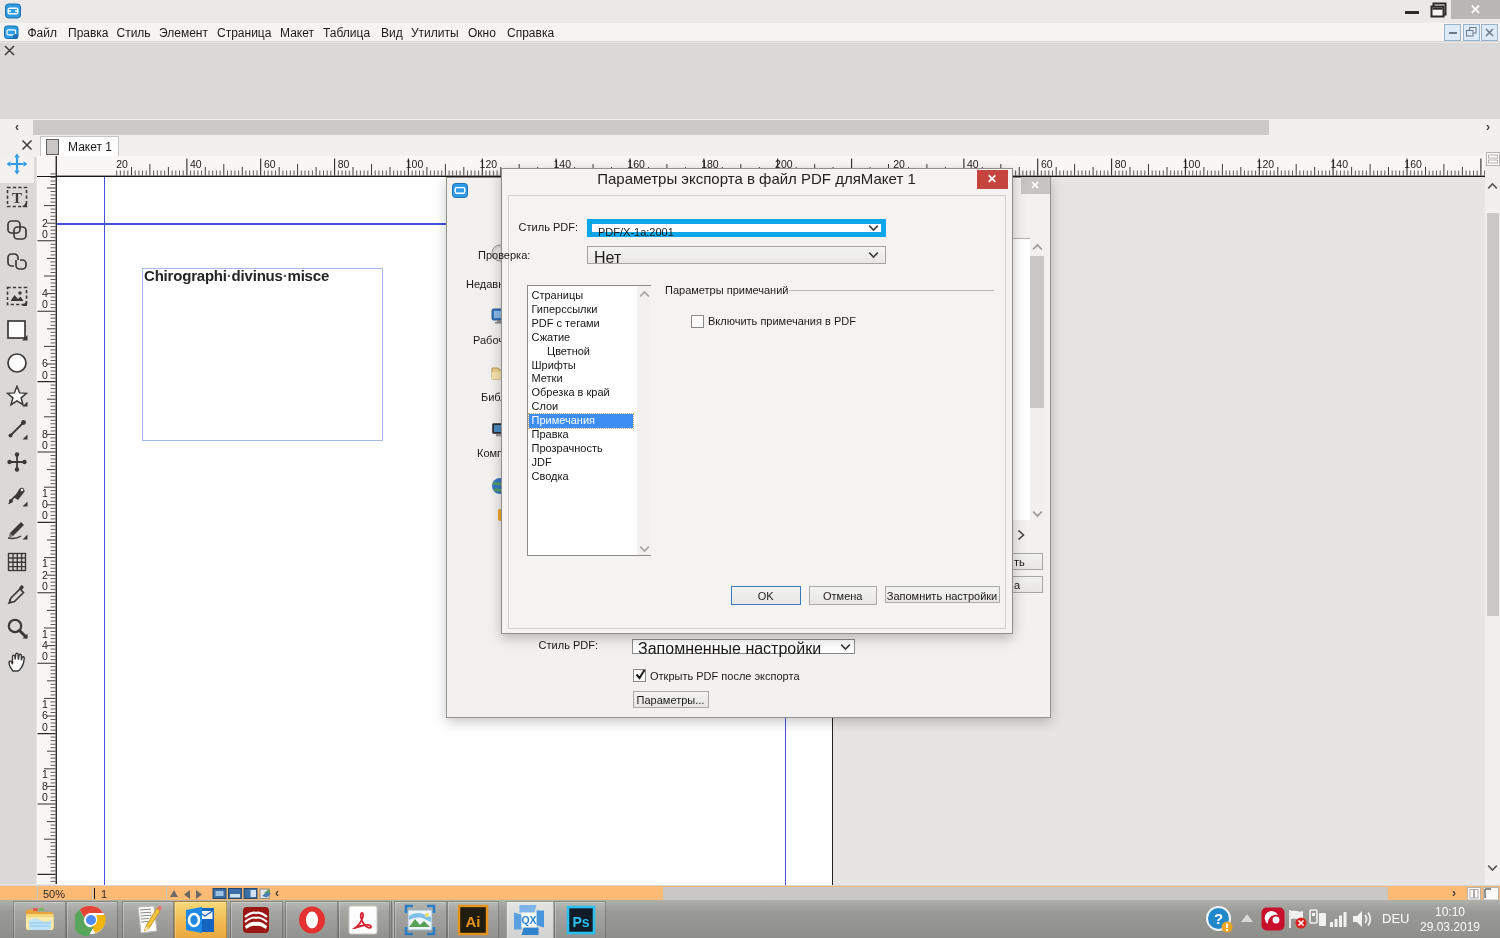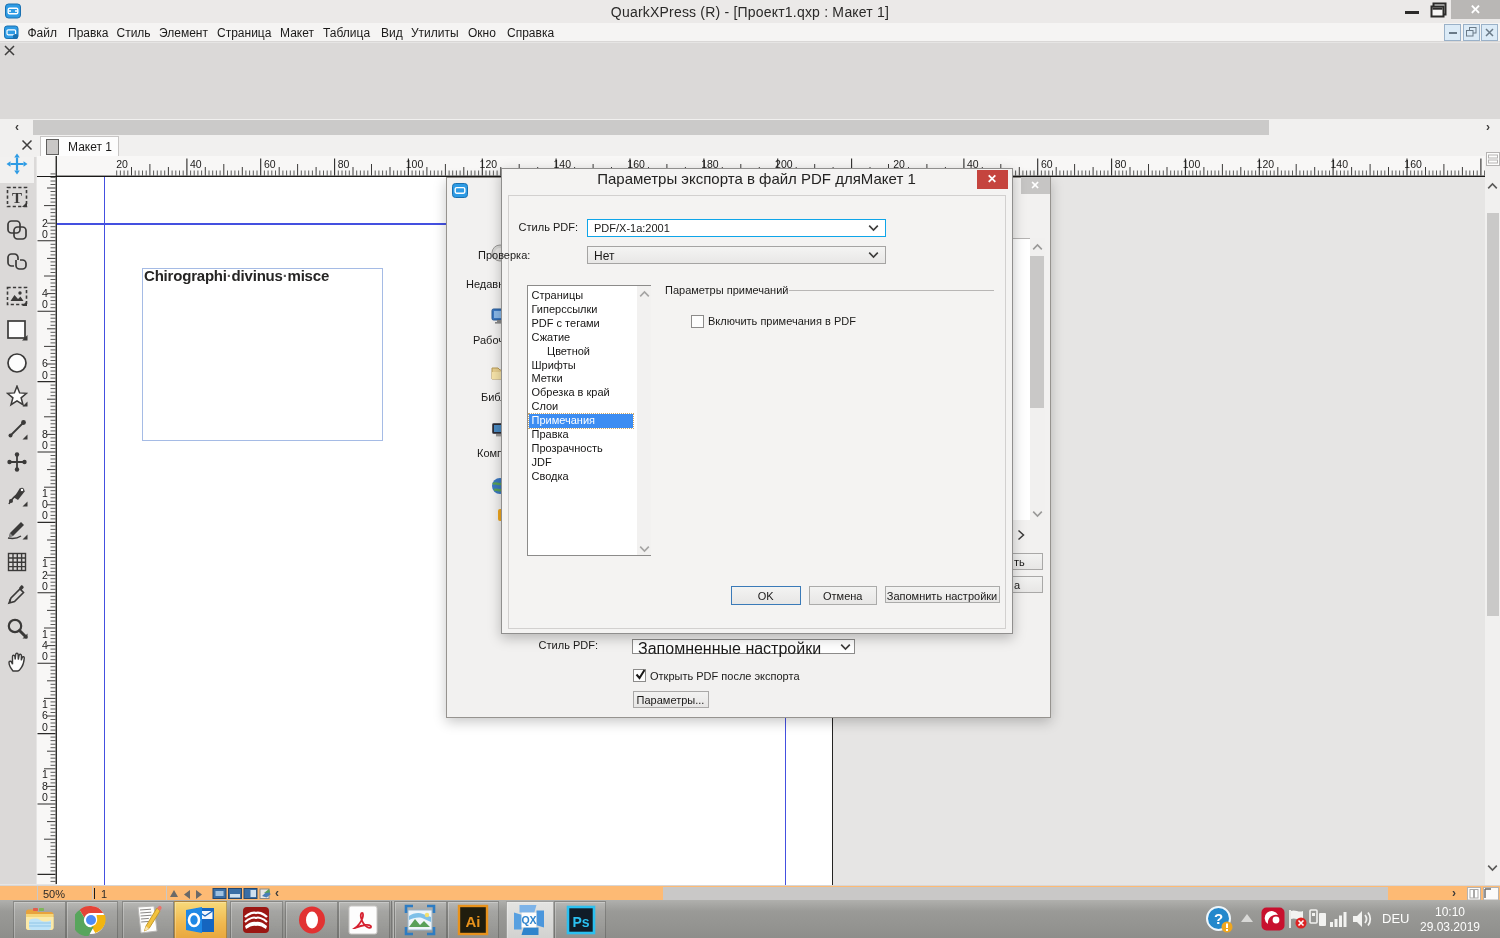--- a/index.html
+++ b/index.html
@@ -4,21 +4,20 @@
 body{width:1500px;height:938px;position:relative;overflow:hidden;background:#e6e5e4;font-family:'Liberation Sans',sans-serif;}
 .ab{position:absolute}
 </style></head><body>
 <div class="ab" style="left:0;top:0;width:1500px;height:23px;background:#ebe9e8">
 <svg class="ab" style="left:5px;top:3px" width="16" height="16">
       <rect x="0.5" y="1" width="15" height="14" rx="3" fill="#2e9be4" stroke="#1a70b0"></rect>
       <rect x="3.2" y="5.2" width="9.6" height="5.6" rx="1.4" fill="none" stroke="#fff" stroke-width="1.4"></rect>
       <circle cx="5" cy="8" r="1" fill="#fff"></circle>
       <circle cx="11" cy="8" r="1" fill="#fff"></circle>
     </svg>
-<div class="ab" style="left:0;right:0;top:3.5px;text-align:center;font-size:14px;letter-spacing:0.2px;color:#2a2928">QuarkXPress (R) - [Проект1.qxp : Макет 1]</div>
 <div class="ab" style="left:1405px;top:11px;width:14px;height:3px;background:#2b2a29"></div>
 <svg class="ab" style="left:1430px;top:2px" width="17" height="16">
       <rect x="3.5" y="1.5" width="12" height="11" fill="#fbfafa" stroke="#2b2a29" stroke-width="2"></rect>
       <rect x="1.5" y="4.5" width="12" height="10" fill="#f6f5f4" stroke="#2b2a29" stroke-width="2"></rect>
       <rect x="2.5" y="5.5" width="10" height="2.2" fill="#2b2a29"></rect>
     </svg>
 <div class="ab" style="left:1451px;top:0;width:49px;height:19px;background:#b9b7b5;color:#fff;text-align:center;font-size:13px;font-weight:bold;line-height:19px">✕</div>
 </div>
 <div class="ab" style="left:0;top:23px;width:1500px;height:19px;background:#f5f4f3;border-bottom:1px solid #d9d7d6;font-size:12px;color:#1b1a19">
 <svg class="ab" style="left:4px;top:2px" width="15" height="15">
@@ -333,26 +332,26 @@
 <svg class="ab" style="left:634px;top:668px" width="13" height="13">
     <path d="M2.5 6.5l3 3.5 5-8" fill="none" stroke="#1a1918" stroke-width="2"></path>
   </svg>
 <div class="ab" style="left:650px;top:669.5px;font-size:11px;color:#1b1a19">Открыть PDF после экспорта</div>
 <div class="ab" style="left:632.5px;top:690.5px;width:76px;height:17.5px;background:linear-gradient(#f2f2f1,#e7e6e5);border:1px solid #a9a8a7;font-size:11px;color:#1b1a19;text-align:center;padding-top:2px">Параметры...</div>
 <div class="ab" style="left:500.5px;top:167.5px;width:512px;height:466.5px;background:#f4f3f2;border:1px solid #908f8e;box-shadow:0 4px 12px rgba(0,0,0,0.25)"></div>
 <div class="ab" style="left:500.5px;top:170px;width:512px;text-align:center;font-size:15px;color:#242322">Параметры экспорта в файл PDF дляМакет 1</div>
 <div class="ab" style="left:976.5px;top:169.5px;width:31px;height:19px;background:#c5443e;color:#fff;font-size:12px;font-weight:bold;text-align:center;line-height:19px">✕</div>
 <div class="ab" style="left:507.5px;top:195px;width:498px;height:434px;border:1px solid #d2d0cf"></div>
 <div class="ab" style="left:478px;top:221px;width:100px;text-align:right;font-size:11px;color:#1b1a19">Стиль PDF:</div>
-<div class="ab" style="left:587px;top:219px;width:299px;height:17.5px;background:#fff;border:1px solid #0ea5e9;font-size:11px;color:#1b1a19;padding:1.5px 0 0 6px">PDF/X-1a:2001</div>
+<div class="ab" style="left:587px;top:219px;width:299px;height:17.5px;background:#fff;border:5px solid #0ea5e9;font-size:11px;color:#1b1a19;padding:1.5px 0 0 6px">PDF/X-1a:2001</div>
 <svg class="ab" style="left:868px;top:224px" width="11" height="8" viewBox="0 0 11 8">
     <path d="M1.2 1.6L5.5 6l4.3-4.4" fill="none" stroke="#3c3b3a" stroke-width="1.6"></path>
   </svg>
 <div class="ab" style="left:478px;top:248.5px;width:100px;font-size:11px;color:#1b1a19">Проверка:</div>
-<div class="ab" style="left:587px;top:246px;width:299px;height:17.5px;background:linear-gradient(#f4f4f3,#e8e7e6);border:1px solid #a5a4a3;font-size:12px;color:#1b1a19;padding:1.5px 0 0 6px">Нет</div>
+<div class="ab" style="left:587px;top:246px;width:299px;height:17.5px;background:linear-gradient(#f4f4f3,#e8e7e6);border:1px solid #a5a4a3;font-size:16px;color:#1b1a19;padding:1.5px 0 0 6px">Нет</div>
 <svg class="ab" style="left:868px;top:251px" width="11" height="8" viewBox="0 0 11 8">
     <path d="M1.2 1.6L5.5 6l4.3-4.4" fill="none" stroke="#3c3b3a" stroke-width="1.6"></path>
   </svg>
 <div class="ab" style="left:526.5px;top:284.5px;width:124.5px;height:271.5px;background:#fff;border:1px solid #8c8b8a"></div>
 <div class="ab" style="left:531.5px;top:289.0px;font-size:11px;color:#161514">Страницы</div>
 <div class="ab" style="left:531.5px;top:302.9px;font-size:11px;color:#161514">Гиперссылки</div>
 <div class="ab" style="left:531.5px;top:316.8px;font-size:11px;color:#161514">PDF с тегами</div>
 <div class="ab" style="left:531.5px;top:330.7px;font-size:11px;color:#161514">Сжатие</div>
 <div class="ab" style="left:547px;top:344.6px;font-size:11px;color:#161514">Цветной</div>
 <div class="ab" style="left:531.5px;top:358.5px;font-size:11px;color:#161514">Шрифты</div>

